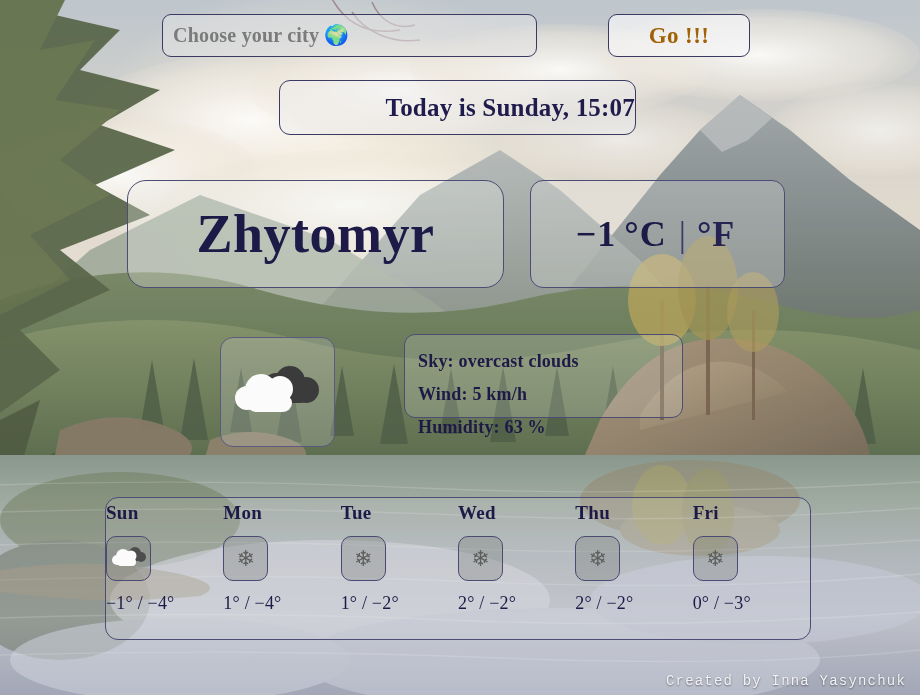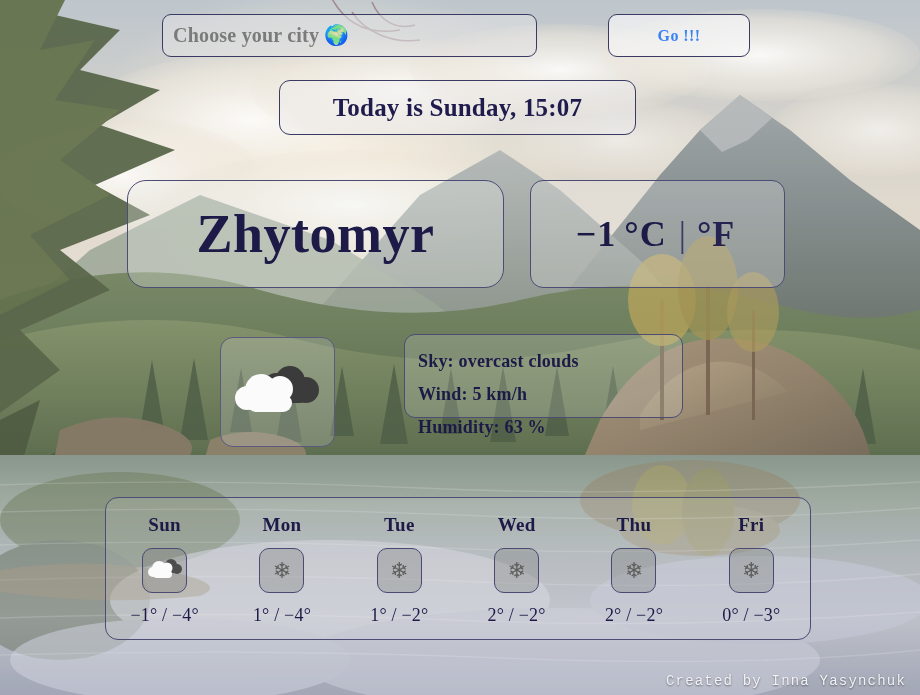--- a/index.html
+++ b/index.html
@@ -55,39 +55,39 @@
     font-weight: bold;
     opacity: 1;
   }
   .go-button {
     position: absolute;
     left: 608px; top: 0;
     width: 142px; height: 43px;
     border: 1.5px solid #3a3a63;
     border-radius: 9px;
     background: rgba(245,245,246,0.72);
-    color: #3b82f6;
+    color: #a16207;
     font-family: "Liberation Serif", serif;
-    font-size: 16px;
+    font-size: 23px;
     font-weight: bold;
     cursor: pointer;
     letter-spacing: .4px;
   }
 
   
   .date-bar {
     position: absolute;
     left: 279px; top: 80px;
     width: 357px; height: 55px;
     border: 1.5px solid #3a3a63;
     border-radius: 11px;
     background: rgba(236,236,238,0.42);
     display: flex;
     align-items: center;
-    justify-content: center;
+    justify-content: flex-end;
     color: #1f1c4d;
     font-size: 25px;
     font-weight: bold;
     letter-spacing: .2px;
   }
 
   
   .city-panel {
     position: absolute;
     left: 127px; top: 180px;
@@ -172,23 +172,22 @@
     border: 1.5px solid #4c4c74;
     border-radius: 13px;
     background: rgba(222,226,228,0.16);
     display: flex;
     align-items: stretch;
   }
   .fc-day {
     flex: 1 1 0;
     display: flex;
     flex-direction: column;
-    align-items: center;
     justify-content: flex-start;
-    padding-top: 16px;
+    padding-top: 4px;
   }
   .fc-name {
     color: #1d1a48;
     font-size: 19px;
     font-weight: bold;
     letter-spacing: .3px;
   }
   .fc-icon-box {
     margin-top: 12px;
     width: 45px; height: 45px;

